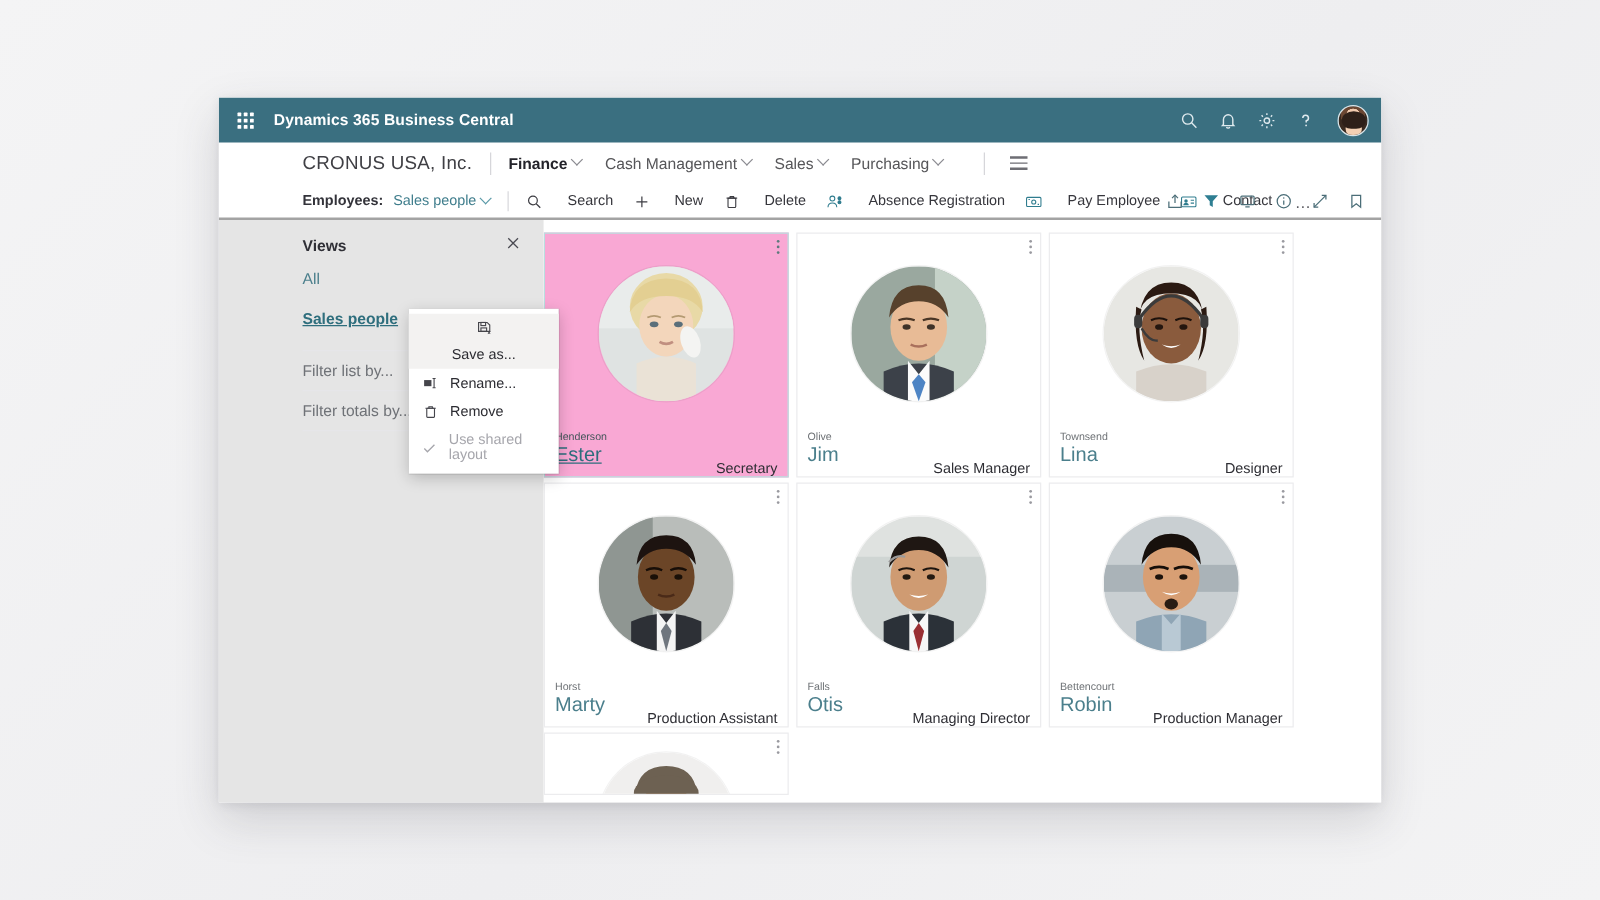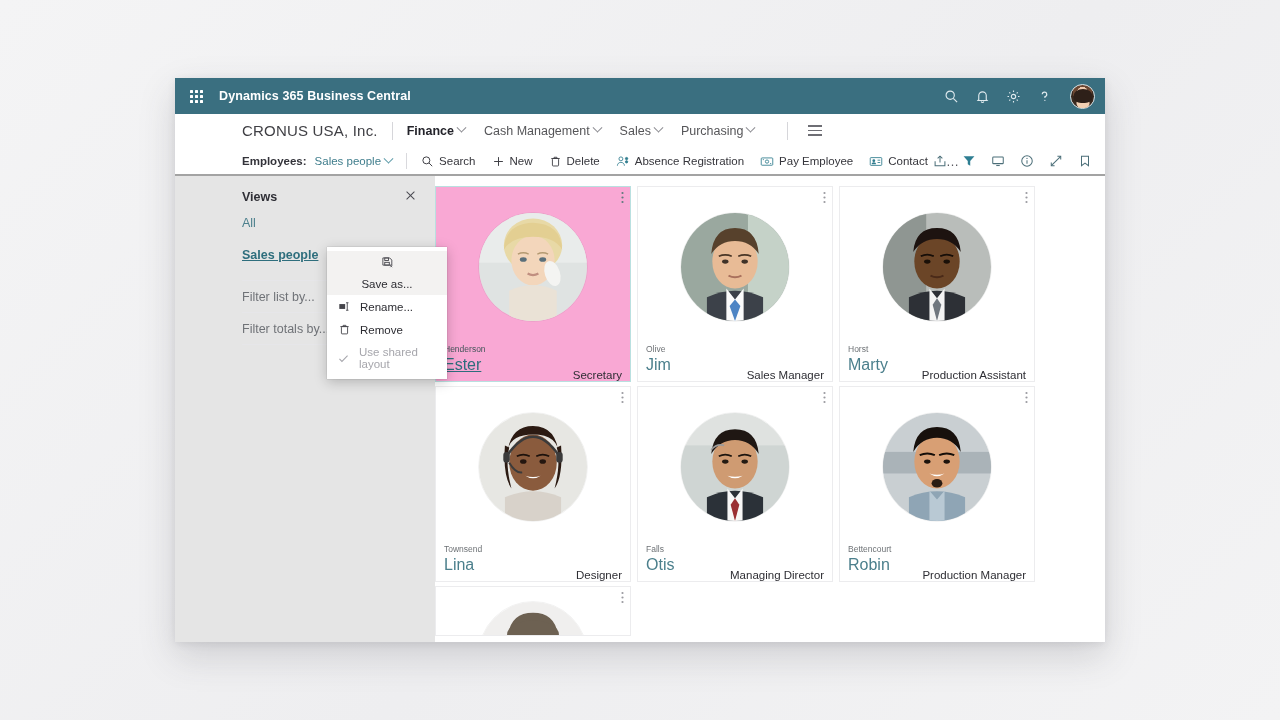--- a/index.html
+++ b/index.html
@@ -86,21 +86,21 @@
     border-bottom: 2px solid #a3a3a3;
     background:#ffffff;
   }
   .cb-label { font-size:11.5px; font-weight:bold; color:#33333a; margin-right:8px; }
   .cb-view {
     font-size:11.5px; color:#3f7d8c; display:flex; align-items:center; gap:4px; cursor:pointer;
   }
   .cb-view .chev { border-color:#5b9aa8; }
   .cb-sep { width:1px; height:16px; background:#d9d9dd; margin:0 14px; }
   .cb-item {
-    display:flex; align-items:center; gap:5px;
+    display:flex; align-items:center; gap:20px;
     font-size:11.5px; color:#36363c; margin-right:16px; cursor:pointer; white-space:nowrap;
   }
   .cb-dots { color:#5a5a60; font-size:13px; letter-spacing:1px; cursor:pointer; margin-left:2px;}
   .cmd-right { position:absolute; right:13px; display:flex; align-items:center; gap:15px; }
   .cmd-right .ci { cursor:pointer; display:flex; align-items:center; }
 
   
   .content { display:flex; height: calc(564px - 36px - 34px - 28px); }
 
   
@@ -507,55 +507,20 @@
                 <path d="M50 80 L45 86 L50 100 L55 86z" fill="#4d84c4"></path>
               </svg>
             </div>
           </div>
           <div class="card-foot">
             <div class="foot-left">
               <span class="last-name">Olive</span>
               <span class="first-name">Jim</span>
             </div>
             <span class="job">Sales Manager</span>
-          </div>
-        </div>
-
-        <div class="card">
-          <span class="card-dots">
-            <svg width="3" height="13" viewBox="0 0 3 13" fill="currentColor">
-              <circle cx="1.5" cy="2" r="1.1"></circle>
-                <circle cx="1.5" cy="6.5" r="1.1"></circle>
-                <circle cx="1.5" cy="11" r="1.1"></circle>
-            </svg>
-          </span>
-          <div class="photo-wrap">
-            <div class="photo">
-              <svg class="face-svg" viewBox="0 0 100 100">
-                <rect width="100" height="100" fill="#b9bdba"></rect>
-                <rect x="0" y="0" width="40" height="100" fill="#8f9692"></rect>
-                <ellipse cx="50" cy="45" rx="21" ry="25" fill="#6b4527"></ellipse>
-                <path d="M28 36 Q30 14 50 14 Q70 14 72 36 Q64 24 50 24 Q36 24 28 36z" fill="#1d1310"></path>
-                <ellipse cx="41" cy="45" rx="3" ry="2" fill="#1a1008"></ellipse>
-                <ellipse cx="59" cy="45" rx="3" ry="2" fill="#1a1008"></ellipse>
-                <path d="M35 40 Q41 37 47 40" stroke="#170e08" stroke-width="1.7" fill="none"></path>
-                <path d="M53 40 Q59 37 65 40" stroke="#170e08" stroke-width="1.7" fill="none"></path>
-                <path d="M44 58 Q50 61 56 58" stroke="#4a2a18" stroke-width="1.8" fill="none"></path>
-                <path d="M24 78 Q50 66 76 78 L76 100 L24 100z" fill="#2d3036"></path>
-                <path d="M43 70 L50 79 L57 70 L57 100 L43 100z" fill="#f4f4f4"></path>
-                <path d="M50 79 L46 85 L50 100 L54 85z" fill="#6f767e"></path>
-              </svg>
-            </div>
-          </div>
-          <div class="card-foot">
-            <div class="foot-left">
-              <span class="last-name">Horst</span>
-              <span class="first-name">Marty</span>
-            </div>
-            <span class="job">Production Assistant</span>
           </div>
         </div>
 
         <div class="card">
           <span class="card-dots">
             <svg width="3" height="13" viewBox="0 0 3 13" fill="currentColor">
               <circle cx="1.5" cy="2" r="1.1"></circle>
                 <circle cx="1.5" cy="6.5" r="1.1"></circle>
                 <circle cx="1.5" cy="11" r="1.1"></circle>
             </svg>
@@ -594,20 +559,55 @@
           <span class="card-dots">
             <svg width="3" height="13" viewBox="0 0 3 13" fill="currentColor">
               <circle cx="1.5" cy="2" r="1.1"></circle>
                 <circle cx="1.5" cy="6.5" r="1.1"></circle>
                 <circle cx="1.5" cy="11" r="1.1"></circle>
             </svg>
           </span>
           <div class="photo-wrap">
             <div class="photo">
               <svg class="face-svg" viewBox="0 0 100 100">
+                <rect width="100" height="100" fill="#b9bdba"></rect>
+                <rect x="0" y="0" width="40" height="100" fill="#8f9692"></rect>
+                <ellipse cx="50" cy="45" rx="21" ry="25" fill="#6b4527"></ellipse>
+                <path d="M28 36 Q30 14 50 14 Q70 14 72 36 Q64 24 50 24 Q36 24 28 36z" fill="#1d1310"></path>
+                <ellipse cx="41" cy="45" rx="3" ry="2" fill="#1a1008"></ellipse>
+                <ellipse cx="59" cy="45" rx="3" ry="2" fill="#1a1008"></ellipse>
+                <path d="M35 40 Q41 37 47 40" stroke="#170e08" stroke-width="1.7" fill="none"></path>
+                <path d="M53 40 Q59 37 65 40" stroke="#170e08" stroke-width="1.7" fill="none"></path>
+                <path d="M44 58 Q50 61 56 58" stroke="#4a2a18" stroke-width="1.8" fill="none"></path>
+                <path d="M24 78 Q50 66 76 78 L76 100 L24 100z" fill="#2d3036"></path>
+                <path d="M43 70 L50 79 L57 70 L57 100 L43 100z" fill="#f4f4f4"></path>
+                <path d="M50 79 L46 85 L50 100 L54 85z" fill="#6f767e"></path>
+              </svg>
+            </div>
+          </div>
+          <div class="card-foot">
+            <div class="foot-left">
+              <span class="last-name">Horst</span>
+              <span class="first-name">Marty</span>
+            </div>
+            <span class="job">Production Assistant</span>
+          </div>
+        </div>
+
+        <div class="card">
+          <span class="card-dots">
+            <svg width="3" height="13" viewBox="0 0 3 13" fill="currentColor">
+              <circle cx="1.5" cy="2" r="1.1"></circle>
+                <circle cx="1.5" cy="6.5" r="1.1"></circle>
+                <circle cx="1.5" cy="11" r="1.1"></circle>
+            </svg>
+          </span>
+          <div class="photo-wrap">
+            <div class="photo">
+              <svg class="face-svg" viewBox="0 0 100 100">
                 <rect width="100" height="100" fill="#dfe2e0"></rect>
                 <rect x="0" y="30" width="100" height="70" fill="#cfd5d3"></rect>
                 <ellipse cx="50" cy="45" rx="21" ry="25" fill="#cf9b72"></ellipse>
                 <path d="M28 38 Q30 15 50 15 Q70 15 72 38 Q64 25 50 25 Q36 25 28 38z" fill="#1f1713"></path>
                 <path d="M28 34 Q33 28 40 30" stroke="#9a9a9a" stroke-width="1.6" fill="none"></path>
                 <ellipse cx="41" cy="45" rx="3" ry="2" fill="#241a12"></ellipse>
                 <ellipse cx="59" cy="45" rx="3" ry="2" fill="#241a12"></ellipse>
                 <path d="M35 40 Q41 37 47 40" stroke="#1d150f" stroke-width="1.6" fill="none"></path>
                 <path d="M53 40 Q59 37 65 40" stroke="#1d150f" stroke-width="1.6" fill="none"></path>
                 <path d="M43 58 Q50 63 57 58 Q50 60 43 58z" fill="#fff"></path>

